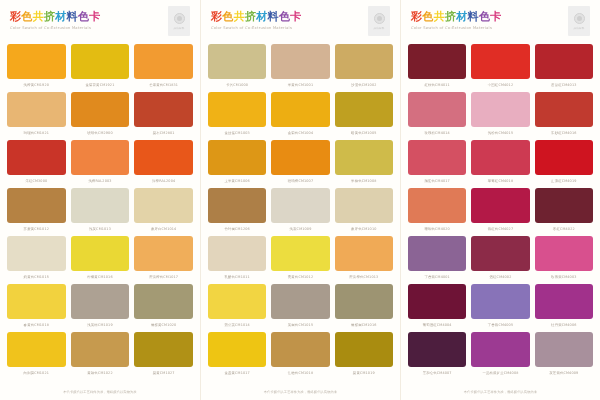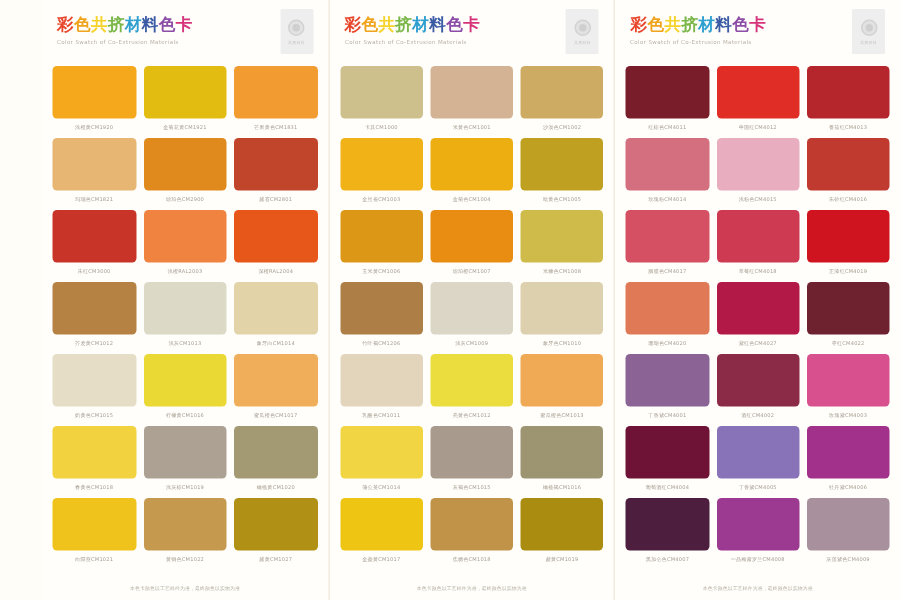--- a/index.html
+++ b/index.html
@@ -7,21 +7,20 @@
     width: 600px; height: 400px;
     overflow: hidden;
     background: #ffffff;
     font-family: "DejaVu Sans", "Liberation Sans", sans-serif;
   }
   .sheet {
     width: 600px; height: 400px;
     display: flex;
     background: #fffdf8;
     position: relative;
-    padding-left: 28px;
   }
   .panel {
     width: 200px; height: 400px;
     position: relative;
     padding: 0 4px;
     background: #fffefb;
   }
   .panel + .panel { border-left: 1px solid #f2ece0; }
 
   

